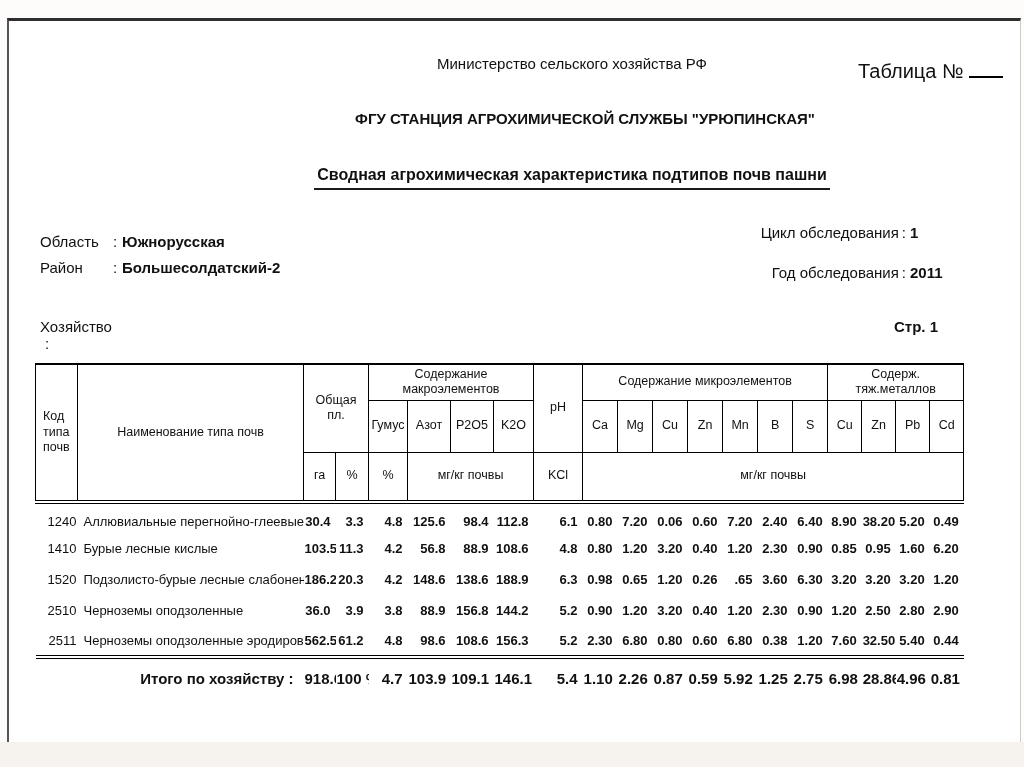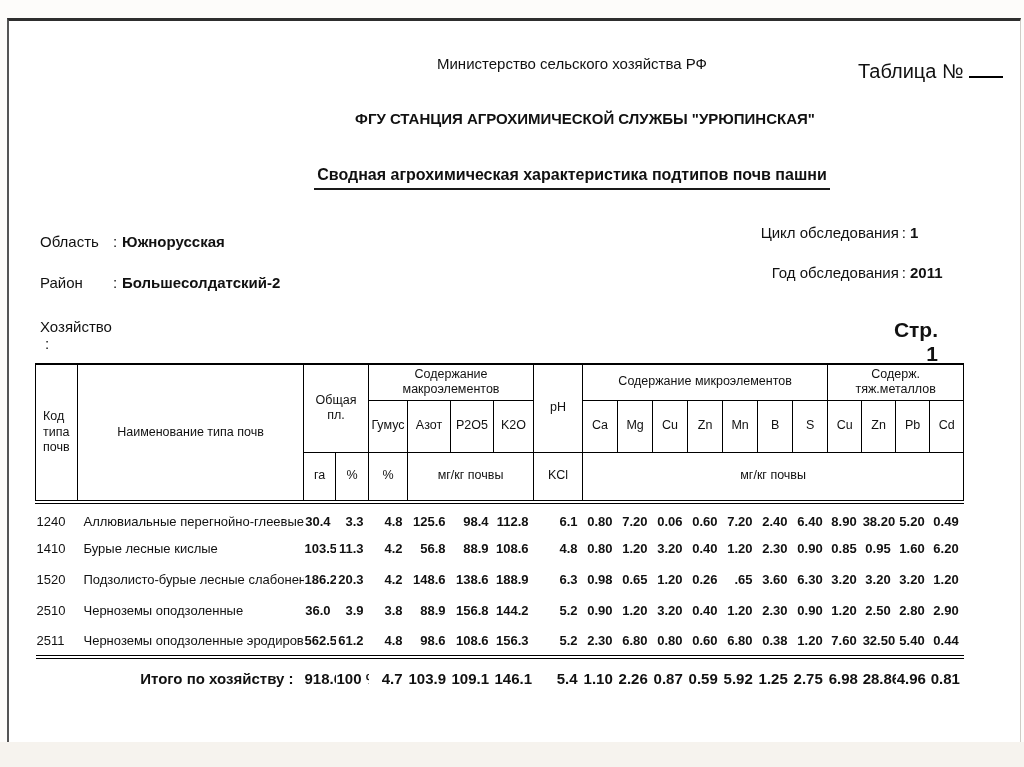--- a/index.html
+++ b/index.html
@@ -27,41 +27,41 @@
   .doc-title-wrap{left:272px;top:166px;width:600px;text-align:center;}
   .doc-title{display:inline-block;font-size:16px;font-weight:700;border-bottom:2px solid #1a1a1a;padding:0 3px 4px 3px;}
   .meta-left{left:40px;display:flex;font-size:15px;}
   .meta-left .lbl{width:68px;}
   .meta-left .colon{width:14px;text-align:center;}
   .meta-left .val{font-weight:700;white-space:nowrap;}
   .meta-right{left:710px;width:245px;display:flex;justify-content:flex-end;font-size:15px;}
   .meta-right .lbl{text-align:left;margin-left:20px;}
   .meta-right .colon{margin:0 4px 0 3px;}
   .meta-right .val{font-weight:700;width:45px;text-align:left;}
-  .page-num{left:880px;top:318px;width:58px;text-align:right;font-size:21px;font-weight:700;}
+  .page-num{left:880px;top:318px;width:58px;text-align:right;font-size:15px;font-weight:700;}
 
   table.tbl{
     position:absolute;left:35px;top:363px;width:928px;
     border-collapse:collapse;table-layout:fixed;
     font-size:12.5px;color:#111;
     border-top:2px solid #000;
   }
   .tbl thead td{
     border:1px solid #000;text-align:center;vertical-align:middle;
     padding:1px 2px;line-height:1.25;overflow:hidden;
   }
   .tbl thead td.hb{border-bottom:4px double #000;}
   .tbl thead td.code-head{text-align:left;padding-left:7px;}
   .tbl thead tr.r1{height:36px;}
   .tbl thead tr.r2{height:52px;}
   .tbl thead tr.r3{height:50px;}
   .tbl tbody tr{height:31px;}
   .tbl tbody tr:first-child td{padding-top:6px;}
   .tbl tbody td{vertical-align:middle;font-size:13px;overflow:hidden;}
-  .tbl tbody td:first-child{text-align:left;}
+  .tbl tbody td:first-child{text-align:right;}
   .tbl tbody td:nth-child(2){text-align:left;padding-left:6px;white-space:nowrap;}
   .tbl tbody td:nth-child(n+3){text-align:right;padding-right:5px;font-weight:700;white-space:nowrap;}
   .tbl tfoot td{
     border-top:4px double #000;font-weight:700;font-size:15px;
     height:36px;vertical-align:middle;text-align:right;
     padding-right:5px;white-space:nowrap;overflow:hidden;
   }
   .tbl tfoot td.totals-label{text-align:right;padding-right:10px;}
 </style>
 </head>
@@ -80,21 +80,21 @@
 
 <div class="abs doc-title-wrap">
   <span class="doc-title">Сводная агрохимическая характеристика подтипов почв пашни</span>
 </div>
 
 <div class="abs meta-left" style="top:233px;">
   <span class="lbl">Область</span>
   <span class="colon">:</span>
   <span class="val">Южнорусская</span>
 </div>
-<div class="abs meta-left" style="top:274px;">
+<div class="abs meta-left" style="top:259px;">
   <span class="lbl">Район</span>
   <span class="colon">:</span>
   <span class="val">Большесолдатский-2</span>
 </div>
 <div class="abs meta-left" style="top:318px;flex-direction:column;">
   <span class="lbl">Хозяйство</span>
   <span class="colon">:</span>
 </div>
 
 <div class="abs meta-right" style="top:224px;">

